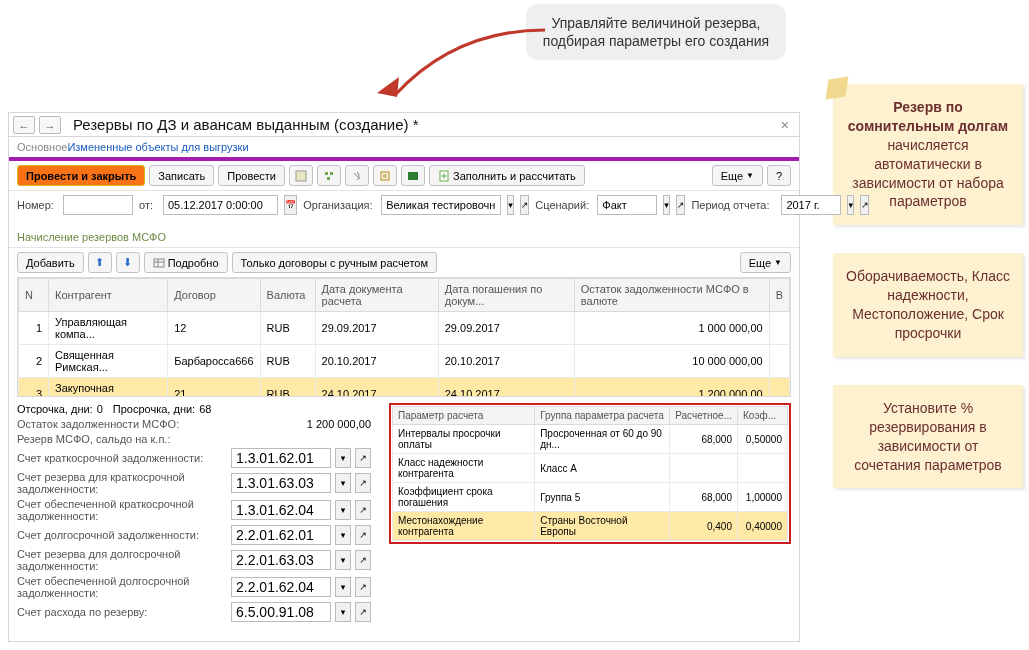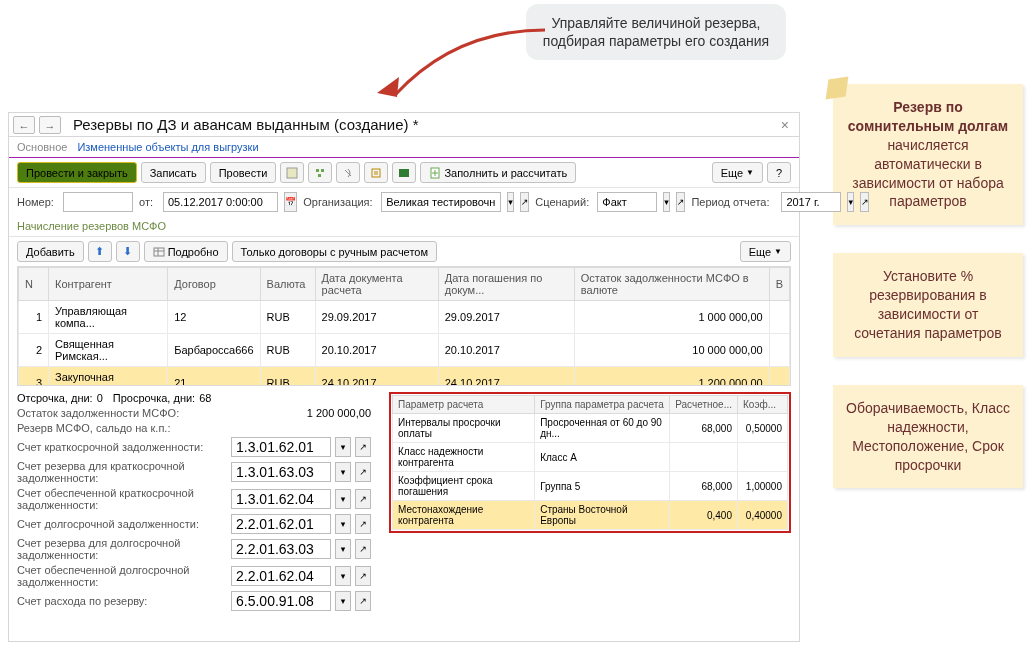--- a/index.html
+++ b/index.html
@@ -34,50 +34,51 @@
     display: flex; align-items: center; padding: 0 4px; gap: 4px;
   }
   .nav-btn {
     width: 22px; height: 18px; border: 1px solid #bbb; border-radius: 2px;
     background: #f7f7f7; display: inline-flex; align-items: center; justify-content: center;
     font-size: 11px; color: #555; cursor: pointer;
   }
   .window-title { font-size: 15px; color: #111; margin-left: 8px; flex: 1; }
   .close-x { font-size: 14px; color: #888; padding: 0 6px; cursor: pointer; }
   
-  .tabs-row { display: flex; gap: 10px; padding: 4px 8px; border-bottom: 1px solid #a21caf; }
+  .tabs-row { display: flex; padding: 4px 8px; border-bottom: 4px solid #a21caf; }
   .tab-link { color: #888; }
   .tab-link.link { color: #1a5bbd; }
   
   .toolbar-row {
     display: flex; align-items: center; gap: 4px; padding: 4px 8px;
     border-bottom: 1px solid #e5e5e5;
   }
   .btn {
     border: 1px solid #c2c2c2; border-radius: 3px; background: #f5f5f5;
     padding: 2px 8px; height: 21px; display: inline-flex; align-items: center;
     font-size: 11px; cursor: pointer; gap: 3px;
   }
-  .btn-yellow { background: #4d7c0f; border-color: #d6bb1e; }
+  .btn-yellow { background: #f97316; border-color: #d6bb1e; font-weight: bold; }
   .btn-icon { width: 24px; justify-content: center; padding: 2px 0; }
   .spacer { flex: 1; }
   
   .form-row {
     display: flex; align-items: center; gap: 6px; padding: 4px 8px;
   }
   .lbl { color: #444; min-width: 40px; }
   .input {
     border: 1px solid #bbb; height: 20px; padding: 0 4px; font-size: 11px;
     background: #fff;
   }
   .sel-btn { width: 16px; height: 20px; border: 1px solid #bbb; background: #f1f1f1; font-size: 9px; display: inline-flex; align-items: center; justify-content: center; cursor: pointer; }
   
   .section-title {
     color: #6d8a43; font-size: 11px; padding: 4px 8px;
     border-bottom: 1px solid #e4e4e4;
+    margin-top: 8px;
   }
   
   .sub-toolbar {
     display: flex; align-items: center; gap: 4px; padding: 4px 8px;
   }
   
   .table {
     border-collapse: collapse; width: 100%; font-size: 11px;
   }
   .table th {
@@ -131,22 +132,22 @@
 <svg class="arrow-svg" width="210" height="100">
   <path d="M200 15 Q 110 15 50 80" stroke="#c0392b" stroke-width="3" fill="none"></path>
   <path d="M32 78 L52 82 L54 62 Z" fill="#c0392b"></path>
 </svg>
 
 <div class="sidebar-callouts">
   <div class="callout-box first">
     <b>Резерв по сомнительным долгам</b>
     <span>начисляется автоматически в зависимости от набора параметров</span>
   </div>
+  <div class="callout-box">Оборачиваемость, Класс надежности, Местоположение, Срок просрочки</div>
   <div class="callout-box">Установите % резервирования в зависимости от сочетания параметров</div>
-  <div class="callout-box">Оборачиваемость, Класс надежности, Местоположение, Срок просрочки</div>
 </div>
 
 <div class="app-window">
   <div class="window-bar">
     <span class="nav-btn">←</span>
     <span class="nav-btn">→</span>
     <span class="window-title">Резервы по ДЗ и авансам выданным (создание) *</span>
     <span class="close-x">×</span>
   </div>
 

